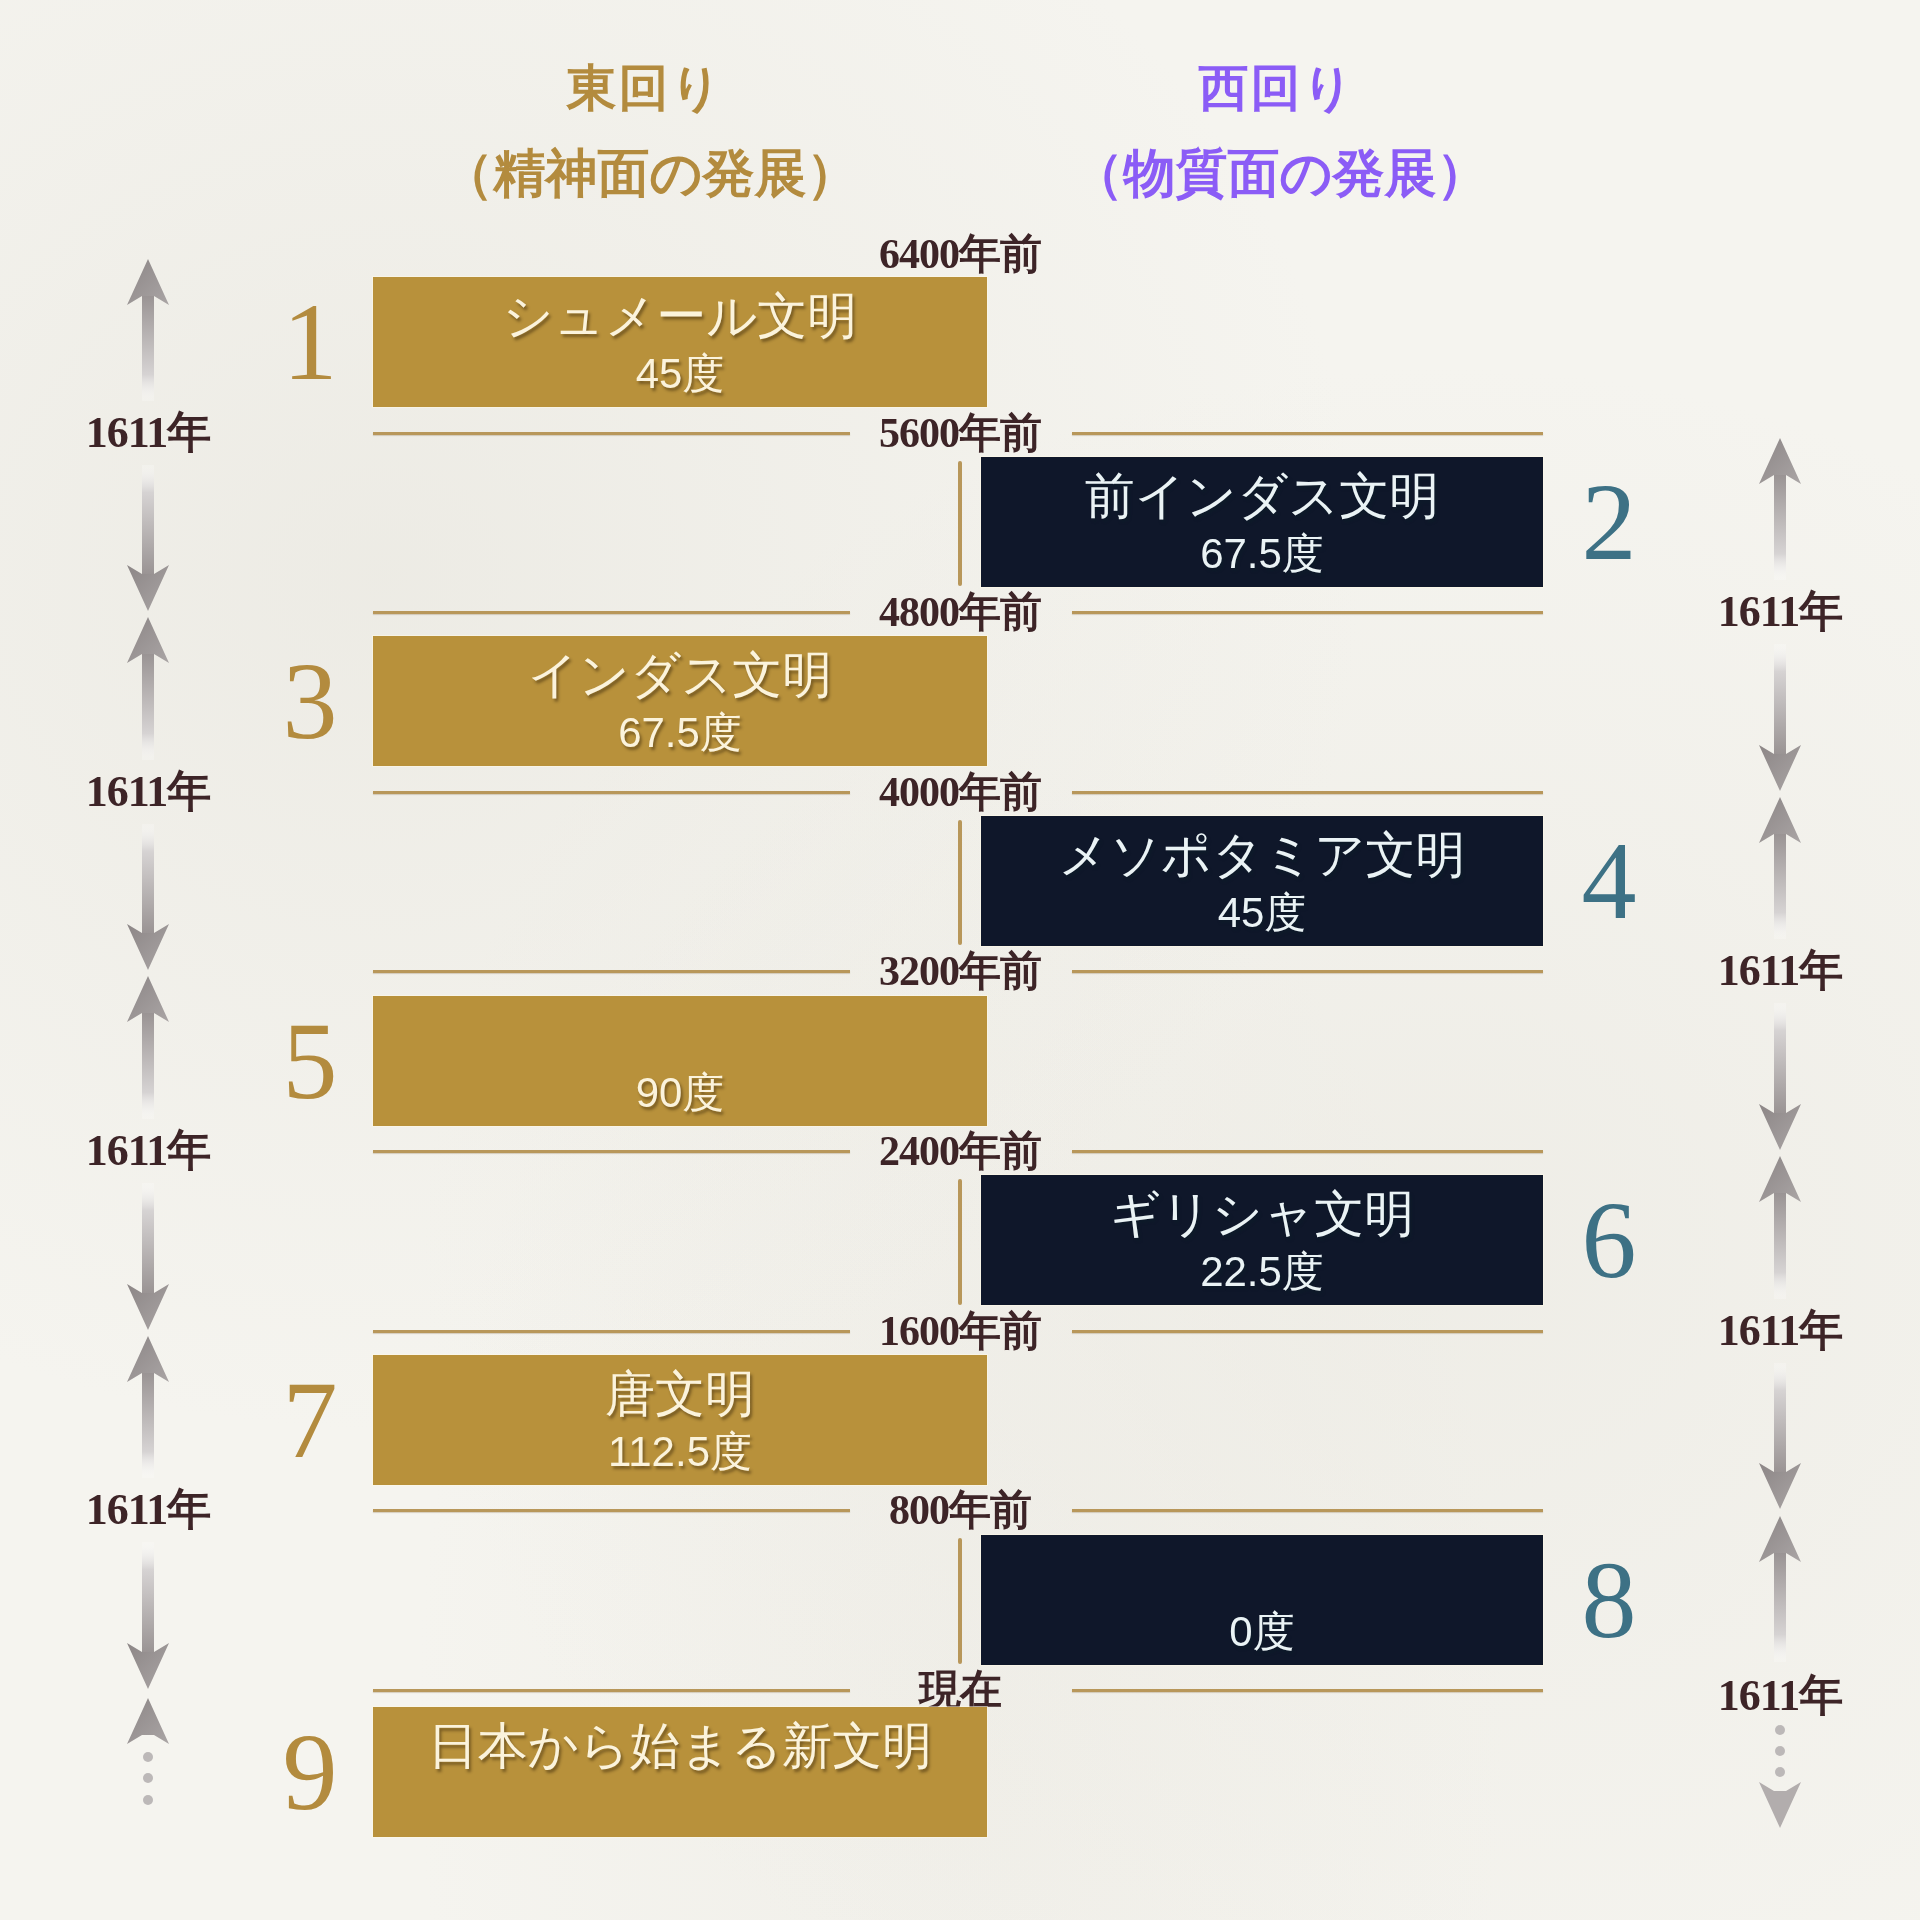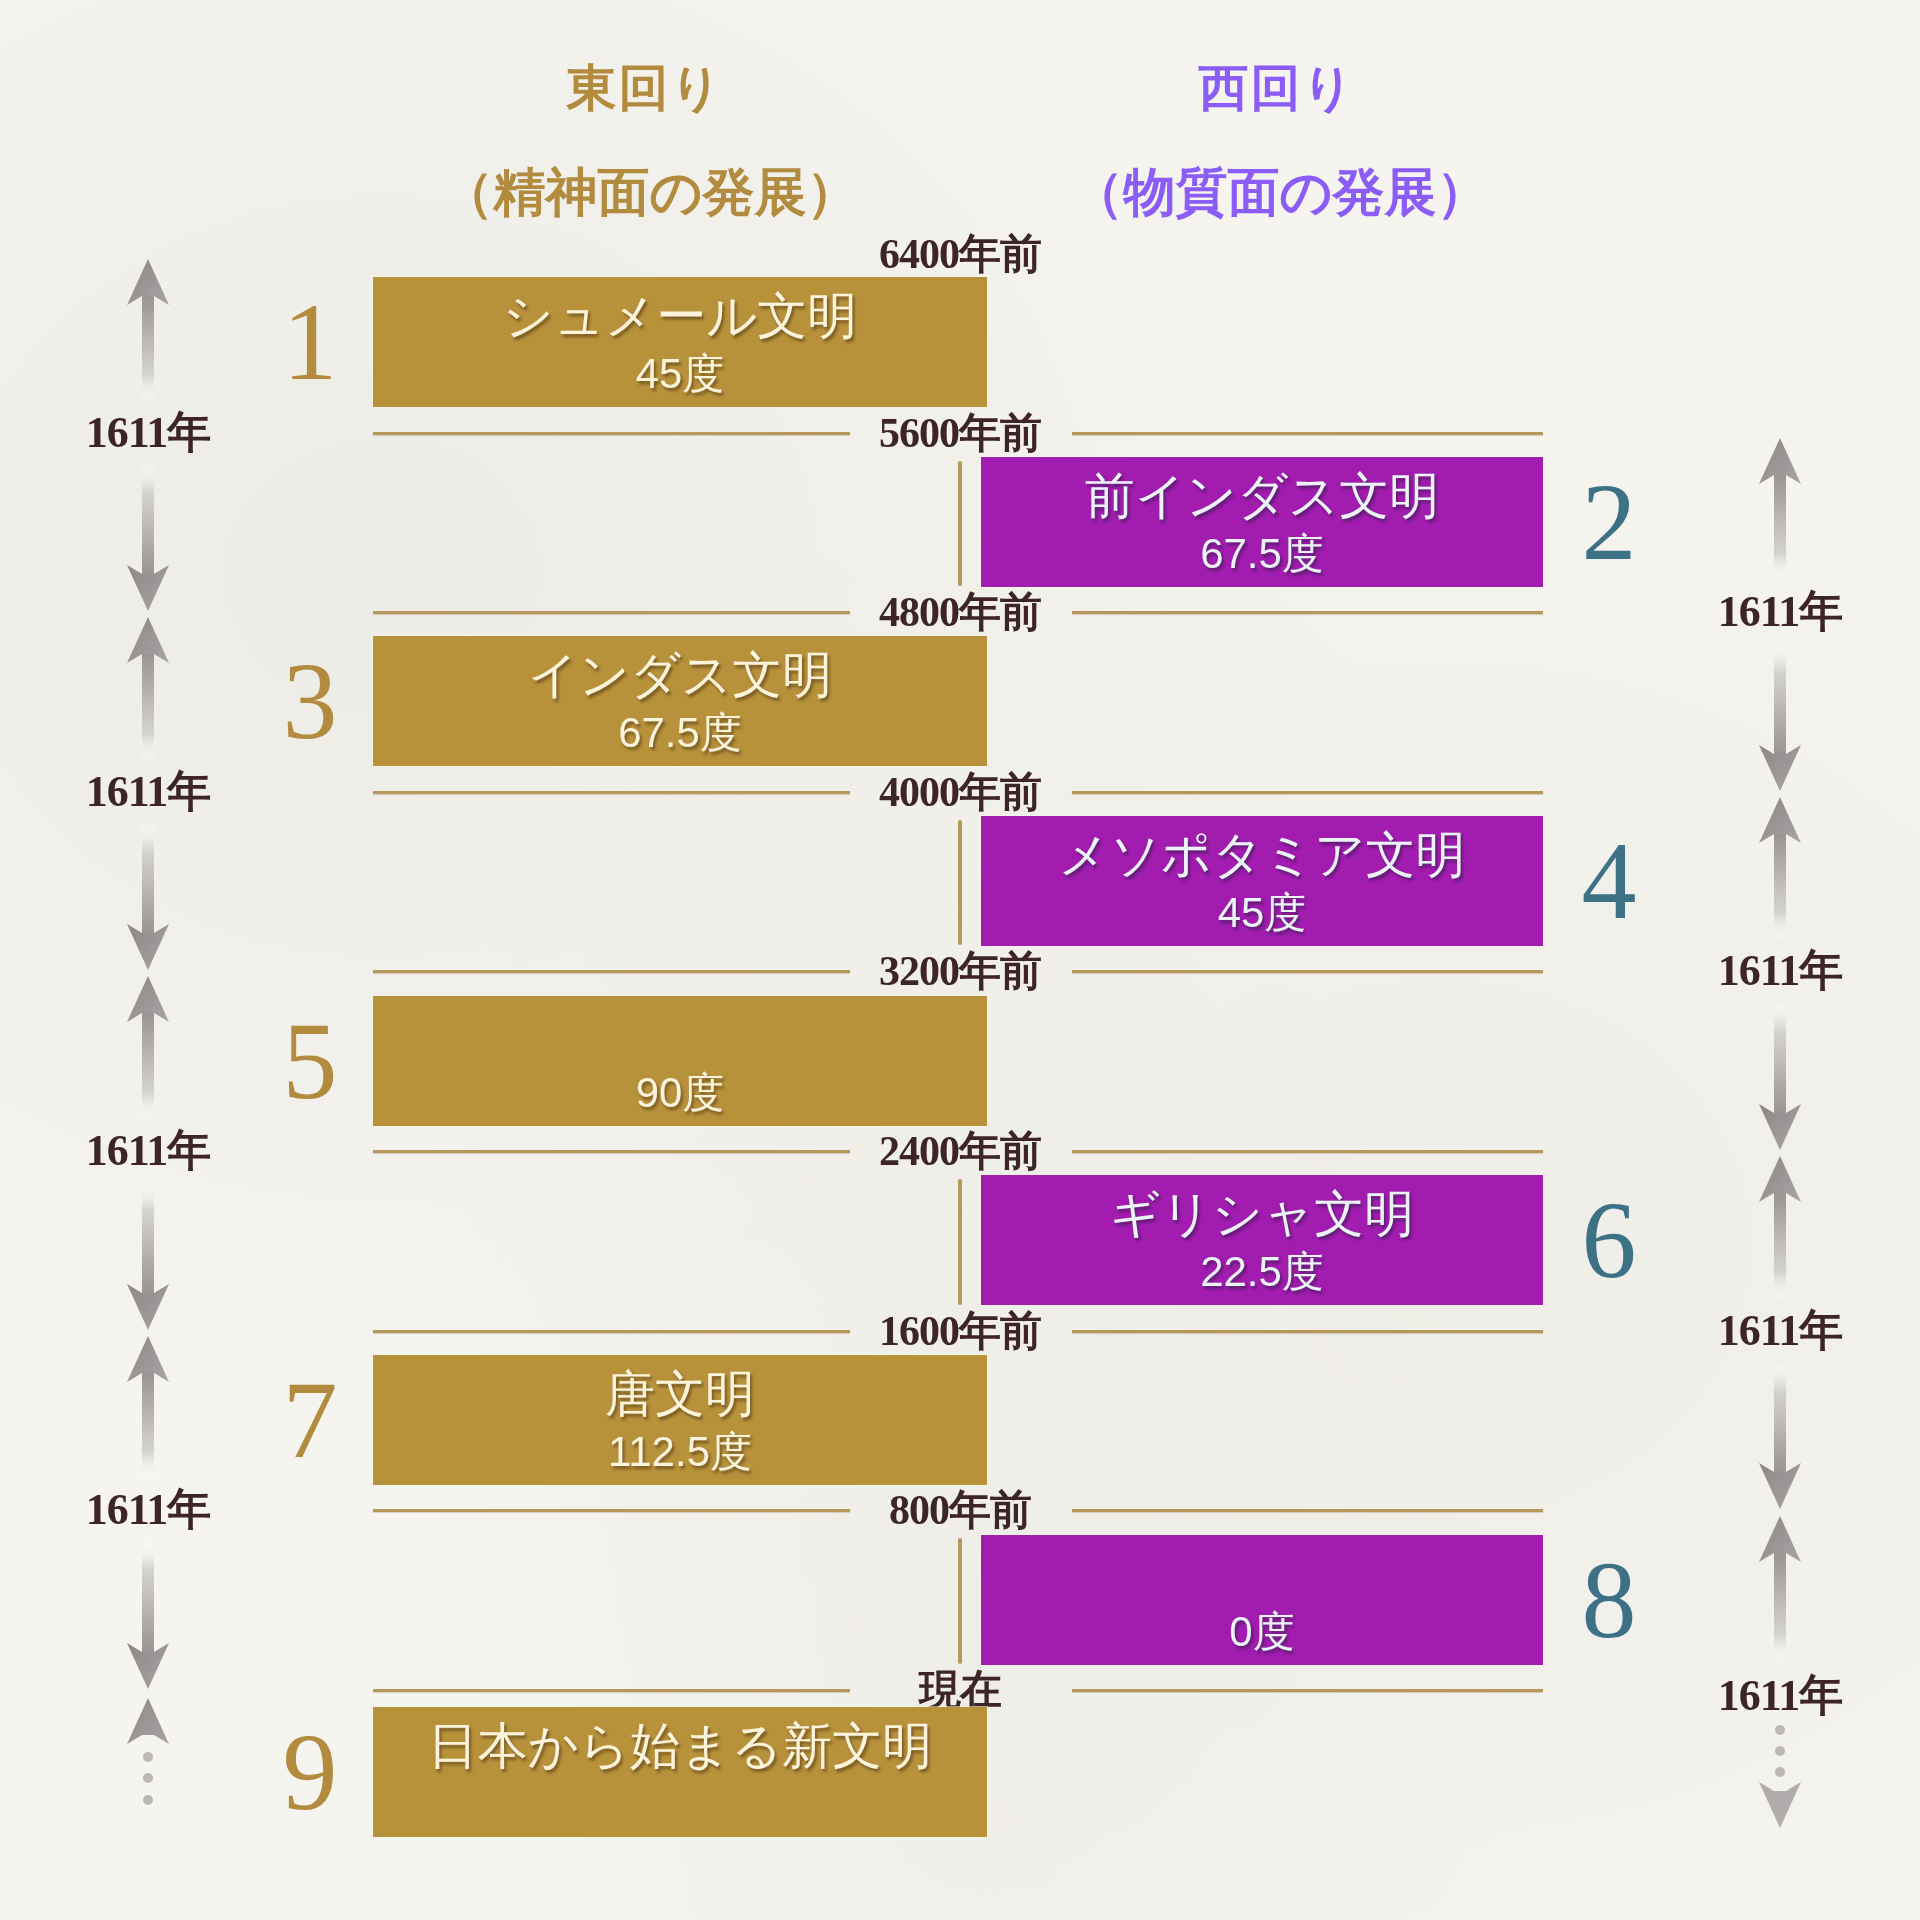--- a/index.html
+++ b/index.html
@@ -13,41 +13,41 @@
       font-family:"DejaVu Sans", sans-serif;
     }
     .heading-title {
       position:absolute; width:500px; text-align:center;
       font-family:"DejaVu Serif", serif; font-weight:bold;
       font-size:50px; line-height:90px; letter-spacing:2px;
     }
     .heading-sub {
       position:absolute; width:560px; text-align:center;
       font-family:"DejaVu Serif", serif; font-weight:bold;
-      font-size:52px; line-height:64px;margin-top:19px;
+      font-size:52px; line-height:64px;
     }
     .east-color { color:#b38b3e; }
     .west-color { color:#8b5cf6; }
 
     .time-label {
       position:absolute; left:860px; width:200px; height:52px; line-height:52px;
       text-align:center; font-family:"Liberation Serif", serif; font-weight:bold;
       font-size:42px; color:#3d2427; letter-spacing:-1px;
     }
     .hline { position:absolute; height:3px; background:#b8975a; box-shadow:0 1px 1px rgba(120,90,40,0.25); }
     .hline.left { left:373px; width:477px; }
     .hline.right { left:1072px; width:471px; }
     .vline { position:absolute; left:958px; width:4px; background:#b8975a; border-radius:2px; }
 
     .box {
       position:absolute; height:130px; text-align:center;
       box-shadow:0 0 0 1px rgba(255,250,230,0.5);
     }
     .box.gold { left:373px; width:614px; background:#b8913b; }
-    .box.blue { left:981px; width:562px; background:#a21caf; }
+    .box.blue { left:981px; width:562px; background:#0f172a; }
     .box .name {
       position:absolute; left:0; right:0; top:12px; height:54px; line-height:54px;
       font-size:50px; white-space:nowrap;
       text-shadow:2px 3px 3px rgba(40,25,5,0.45);
     }
     .box .degree {
       position:absolute; left:0; right:0; top:72px; height:50px; line-height:50px;
       font-size:42px; font-family:"Liberation Sans", sans-serif; white-space:nowrap;
       text-shadow:2px 3px 3px rgba(40,25,5,0.45);
     }

